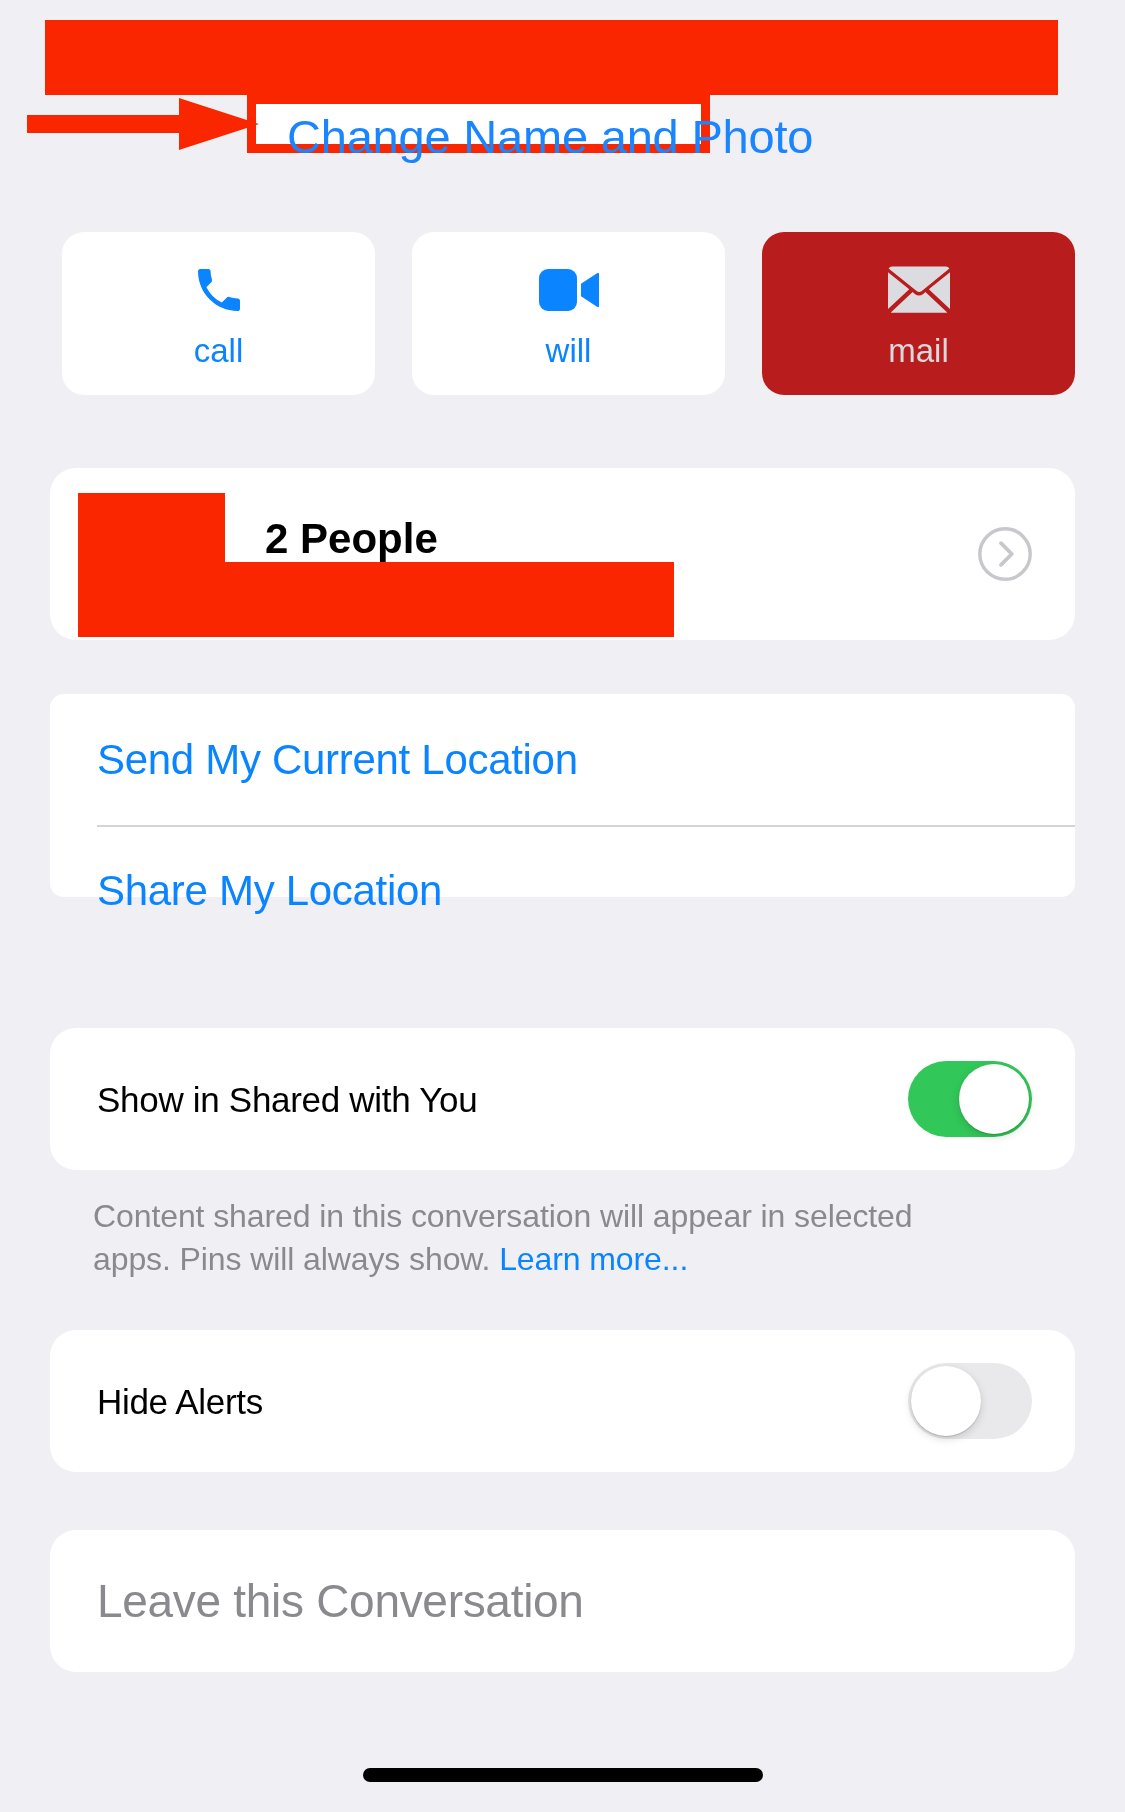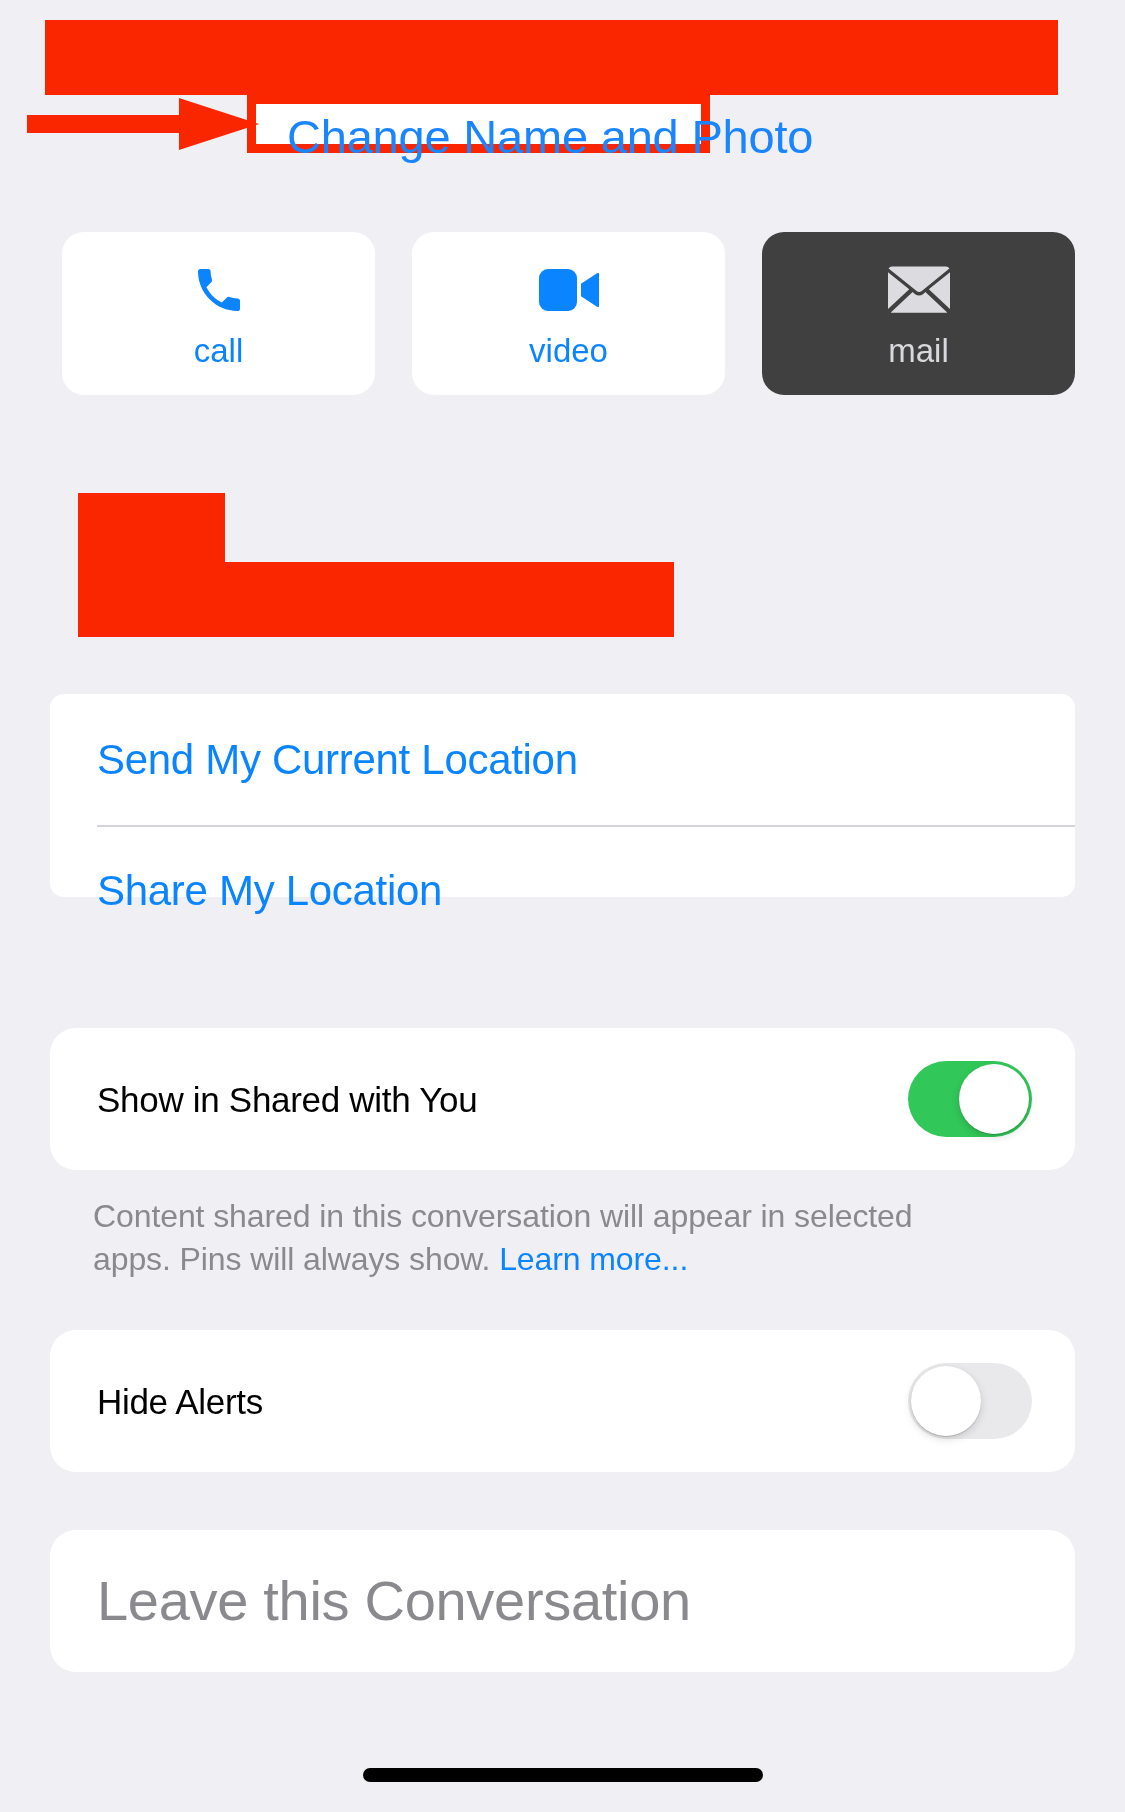--- a/index.html
+++ b/index.html
@@ -65,21 +65,21 @@
     height: 163px;
     background: #ffffff;
     border-radius: 22px;
     display: flex;
     flex-direction: column;
     align-items: center;
     justify-content: center;
     gap: 14px;
     margin-left: 12px;
   }
-  .action-card.disabled { background: #404040; }
+  .action-card.disabled { background: #b91c1c; }
 
   .action-icon { height: 60px; display: flex; align-items: center; justify-content: center; }
   .action-icon svg { display: block; }
 
   .action-label {
     font-size: 33px;
     color: #0a84ff;
     line-height: 1;
   }
   .action-card.disabled .action-label { color: #d8d8dd; }
@@ -188,21 +188,21 @@
   
   .alerts-card { top: 1330px; height: 142px; padding-left: 44px; }
 
   
   .leave-card { top: 1530px; height: 142px; }
   .leave-label {
     position: absolute;
     left: 47px;
     top: 50%;
     transform: translateY(-50%);
-    font-size: 56px;
+    font-size: 46px;
     color: #8a8a8e;
     letter-spacing: -0.3px;
     line-height: 1;
   }
 
   
   .home-indicator {
     position: absolute;
     left: 50%;
     transform: translateX(-50%);
@@ -266,36 +266,45 @@
       <span class="action-label">call</span>
     </div>
 
     <div class="action-card">
       <span class="action-icon">
         <svg width="60" height="42" viewBox="0 0 30 21" fill="#0a84ff">
           <rect x="0" y="0" width="19" height="21" rx="4.5"></rect>
           <path d="M21 7.4 L29 2.1 a1 1 0 0 1 1.5.9 v15 a1 1 0 0 1 -1.5.9 L21 13.6 z"></path>
         </svg>
       </span>
-      <span class="action-label">video</span>
+      <span class="action-label">will</span>
     </div>
 
     <div class="action-card disabled">
       <span class="action-icon">
         <svg width="62" height="49" viewBox="0 0 31 24" fill="#dcdce0">
           <path d="M2 0h27a2 2 0 0 1 1.7 1L16.9 12.2a2 2 0 0 1-2.6 0L.3 1A2 2 0 0 1 2 0z"></path>
           <path d="M0 2.9 10.6 11.4 0 21.3A2 2 0 0 1 0 21V2.9z"></path>
           <path d="M31 2.9v18.1a2 2 0 0 1 0 .3L20.4 11.4 31 2.9z"></path>
           <path d="M12.3 12.8l1.1.9a3.5 3.5 0 0 0 4.2 0l1.1-.9L29.6 23a2 2 0 0 1-.6.1H2a2 2 0 0 1-.6-.1l10.9-10.2z"></path>
         </svg>
       </span>
       <span class="action-label">mail</span>
     </div>
   </div>
 
+  <div class="card people-card">
+    <div class="people-label">2 People</div>
+    <span class="chevron-btn">
+      <svg width="56" height="56" viewBox="0 0 28 28">
+        <circle cx="14" cy="14" r="12.6" fill="none" stroke="#c7c7cc" stroke-width="1.7"></circle>
+        <path d="M12 8.6 L17.4 14 L12 19.4" fill="none" stroke="#c7c7cc" stroke-width="1.9" stroke-linecap="round" stroke-linejoin="round"></path>
+      </svg>
+    </span>
+  </div>
 
   <div class="card location-card">
     <div class="loc-row">Send My Current Location</div>
     <div class="loc-divider"></div>
     <div class="loc-row">Share My Location</div>
   </div>
 
   <div class="card shared-card">
     <div class="row-label">Show in Shared with You</div>
     <div class="toggle on">

